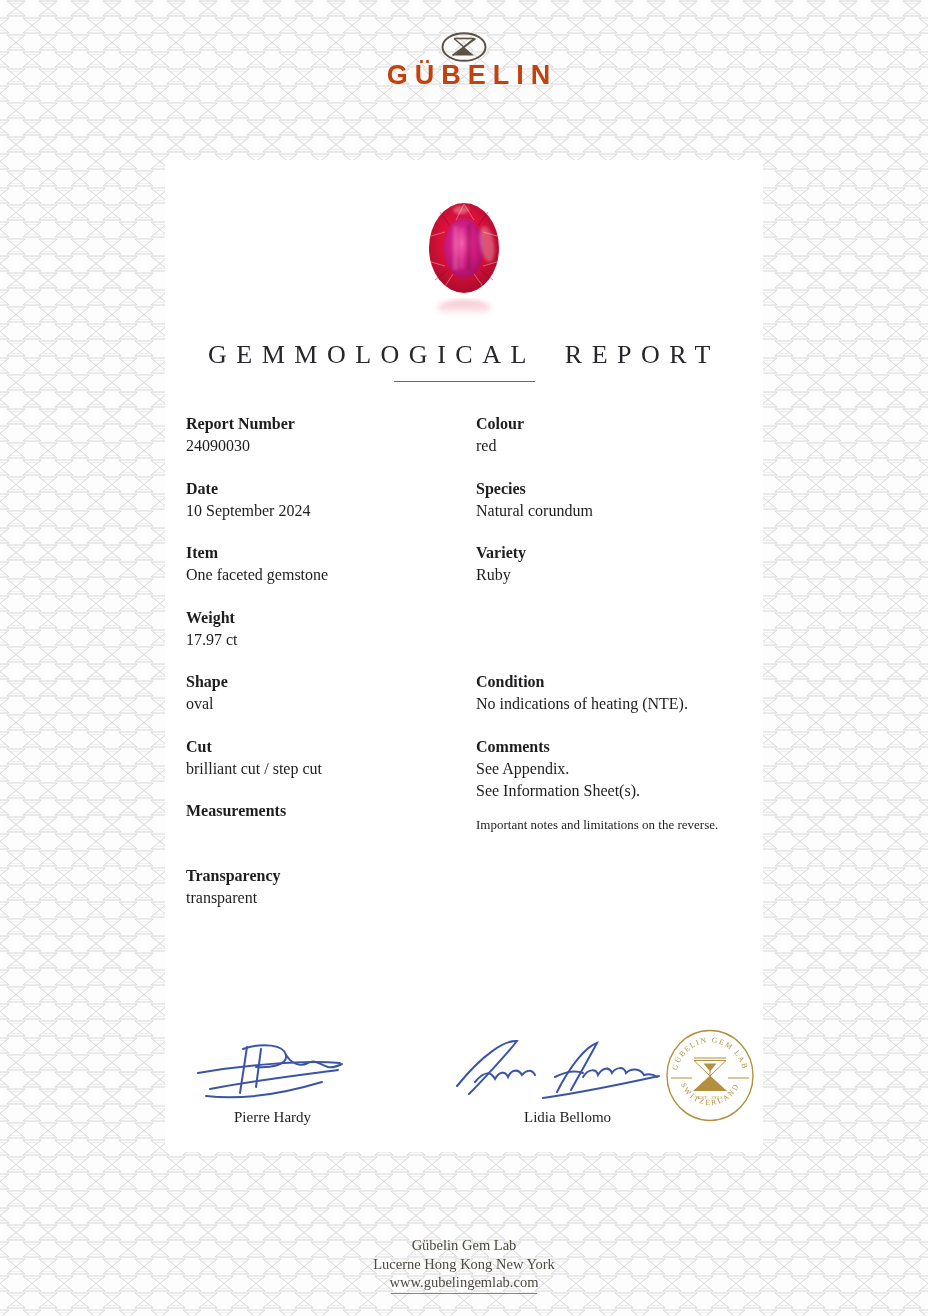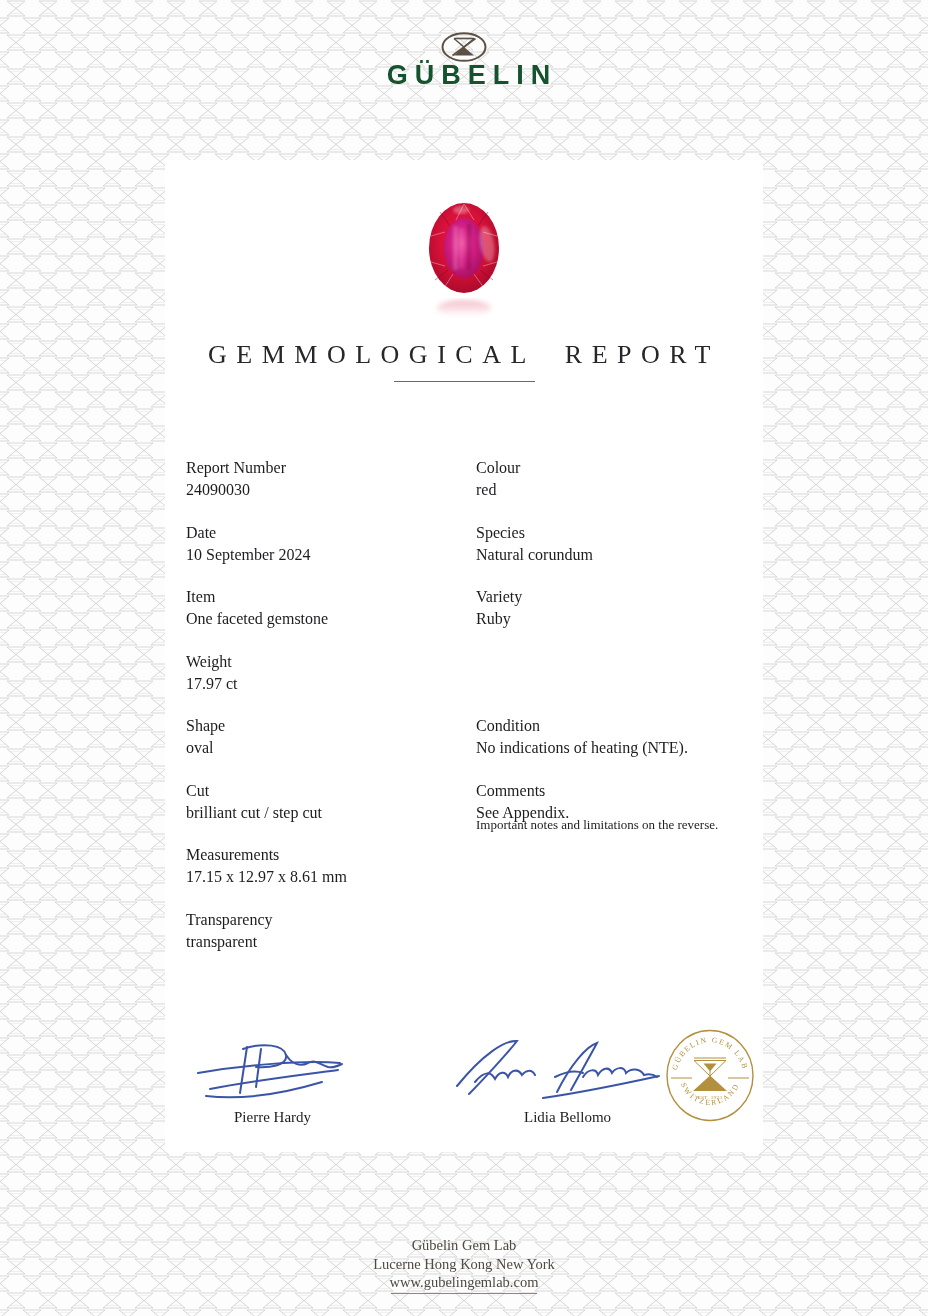--- a/index.html
+++ b/index.html
@@ -9,36 +9,36 @@
   }
   .bg{position:absolute;left:0;top:0;z-index:0;}
   .panel{position:absolute;left:165px;top:160px;width:598px;height:992px;background:#ffffff;z-index:1;}
   .abs{position:absolute;z-index:2;}
 
   
   .logo-mark{left:439px;top:30px;width:50px;height:34px;}
   .wordmark{
     left:16px;right:0;top:60px;text-align:center;
     font-family:"Liberation Sans",sans-serif;font-weight:700;
-    font-size:27px;letter-spacing:7px;color:#14532d;
+    font-size:27px;letter-spacing:7px;color:#c2410c;
   }
 
   
   .gem{left:395px;top:198px;width:138px;height:120px;}
 
   
   .title{
     left:165px;width:598px;top:340px;text-align:center;
     font-size:26px;letter-spacing:9.5px;word-spacing:14px;color:#26262b;
   }
   .title-rule{left:394px;top:381px;width:141px;height:1px;background:#6a6a6a;}
 
   
   .field{position:absolute;z-index:2;width:285px;font-size:16px;line-height:22px;}
-  .field .lbl{font-weight:400;margin-top:44px;}
+  .field .lbl{font-weight:700;}
   .c-l{left:186px;} .c-r{left:476px;}
   .r1{top:413px}.r2{top:478px}.r3{top:542px}.r4{top:607px}
   .r5{top:671px}.r6{top:736px}.r7{top:800px}.r8{top:865px}
   .note{left:476px;top:817px;width:280px;font-size:13px;line-height:16px;}
 
   
   .sig1{left:188px;top:1037px;width:168px;height:70px;}
   .sig2{left:445px;top:1032px;width:218px;height:80px;}
   .seal{left:664px;top:1028px;width:92px;height:95px;}
   .sig-name{top:1109px;font-size:15px;margin-left:48px;}
@@ -148,21 +148,20 @@
   <div class="field c-l r5">
     <div class="lbl">Shape</div>
     <div class="val">oval</div>
   </div>
   <div class="field c-l r6">
     <div class="lbl">Cut</div>
     <div class="val">brilliant cut / step cut</div>
   </div>
   <div class="field c-l r7">
     <div class="lbl">Measurements</div>
-    <div class="val">17.15 x 12.97 x 8.61 mm</div>
   </div>
   <div class="field c-l r8">
     <div class="lbl">Transparency</div>
     <div class="val">transparent</div>
   </div>
 
   <div class="field c-r r1">
     <div class="lbl">Colour</div>
     <div class="val">red</div>
   </div>
@@ -174,20 +173,21 @@
     <div class="lbl">Variety</div>
     <div class="val">Ruby</div>
   </div>
   <div class="field c-r r5">
     <div class="lbl">Condition</div>
     <div class="val">No indications of heating (NTE).</div>
   </div>
   <div class="field c-r r6">
     <div class="lbl">Comments</div>
     <div class="val">See Appendix.</div>
+    <div class="val">See Information Sheet(s).</div>
   </div>
   <div class="abs note">Important notes and limitations on the reverse.</div>
 
   <svg class="abs sig1" viewBox="0 0 168 70">
     <g fill="none" stroke="#3a55a8" stroke-width="2" stroke-linecap="round">
       <path d="M10,36 C55,28 115,23 152,26"></path>
       <path d="M55,12 C75,5 96,8 98,18 C100,29 80,31 68,30"></path>
       <path d="M59,10 L52,56"></path>
       <path d="M73,12 L68,50"></path>
       <path d="M98,18 C104,27 112,30 120,26 C127,22 131,27 140,30 C145,31 150,29 154,27"></path>

